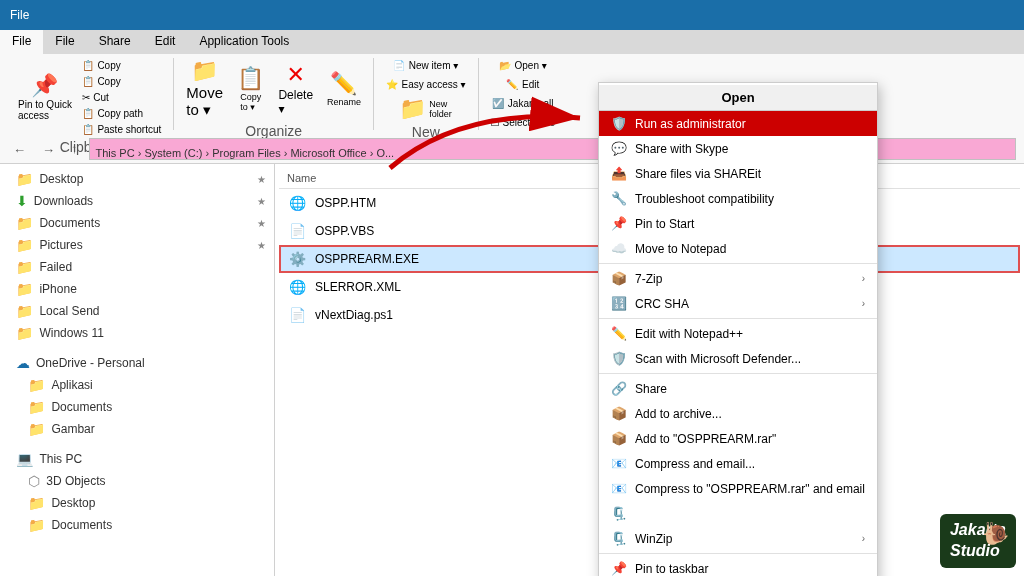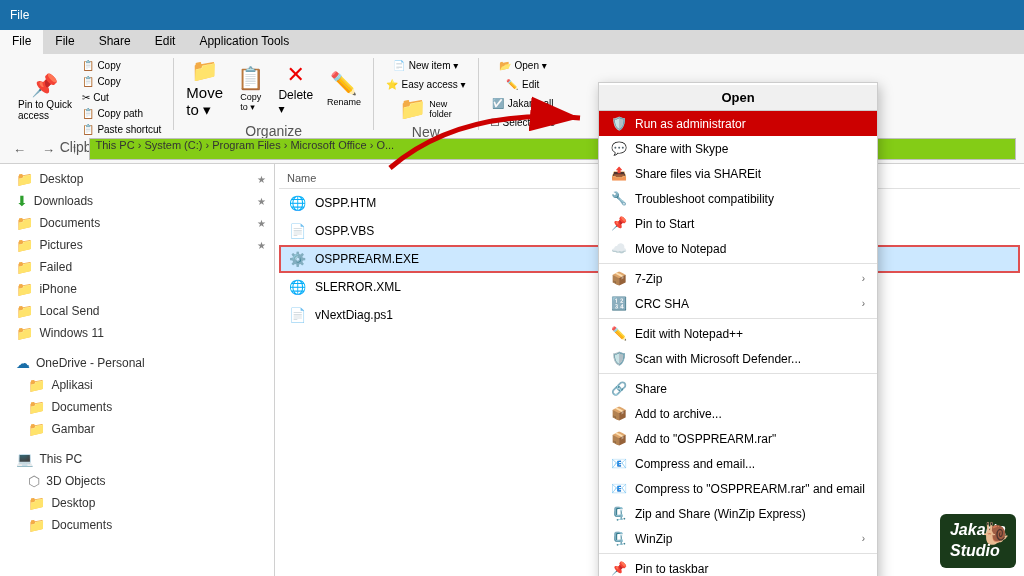--- a/index.html
+++ b/index.html
@@ -98,22 +98,22 @@
     }
     .nav-btn {
       padding: 2px 5px;
       cursor: pointer;
       font-size: 13px;
       color: #555;
     }
     .address-path {
       flex: 1;
       display: flex;
-      align-items: flex-start;
-      background: #84cc16;
+      align-items: flex-end;
+      background: #f9a8d4;
       border: 1px solid #c0c0c0;
       height: 22px;
       padding: 0 6px;
       font-size: 11px;
       color: #333;
     }
 
     
     .main-area {
       display: flex;
@@ -519,21 +519,20 @@
   <div class="ctx-item">
     <span class="ctx-icon">📧</span>
     <span>Compress and email...</span>
   </div>
   <div class="ctx-item">
     <span class="ctx-icon">📧</span>
     <span>Compress to "OSPPREARM.rar" and email</span>
   </div>
   <div class="ctx-item">
     <span class="ctx-icon">🗜️</span>
-    <span>Zip and Share (WinZip Express)</span>
   </div>
   <div class="ctx-item">
     <span class="ctx-icon">🗜️</span>
     <span>WinZip</span>
     <span class="ctx-arrow">›</span>
   </div>
   <hr class="ctx-separator">
   <div class="ctx-item">
     <span class="ctx-icon">📌</span>
     <span>Pin to taskbar</span>

